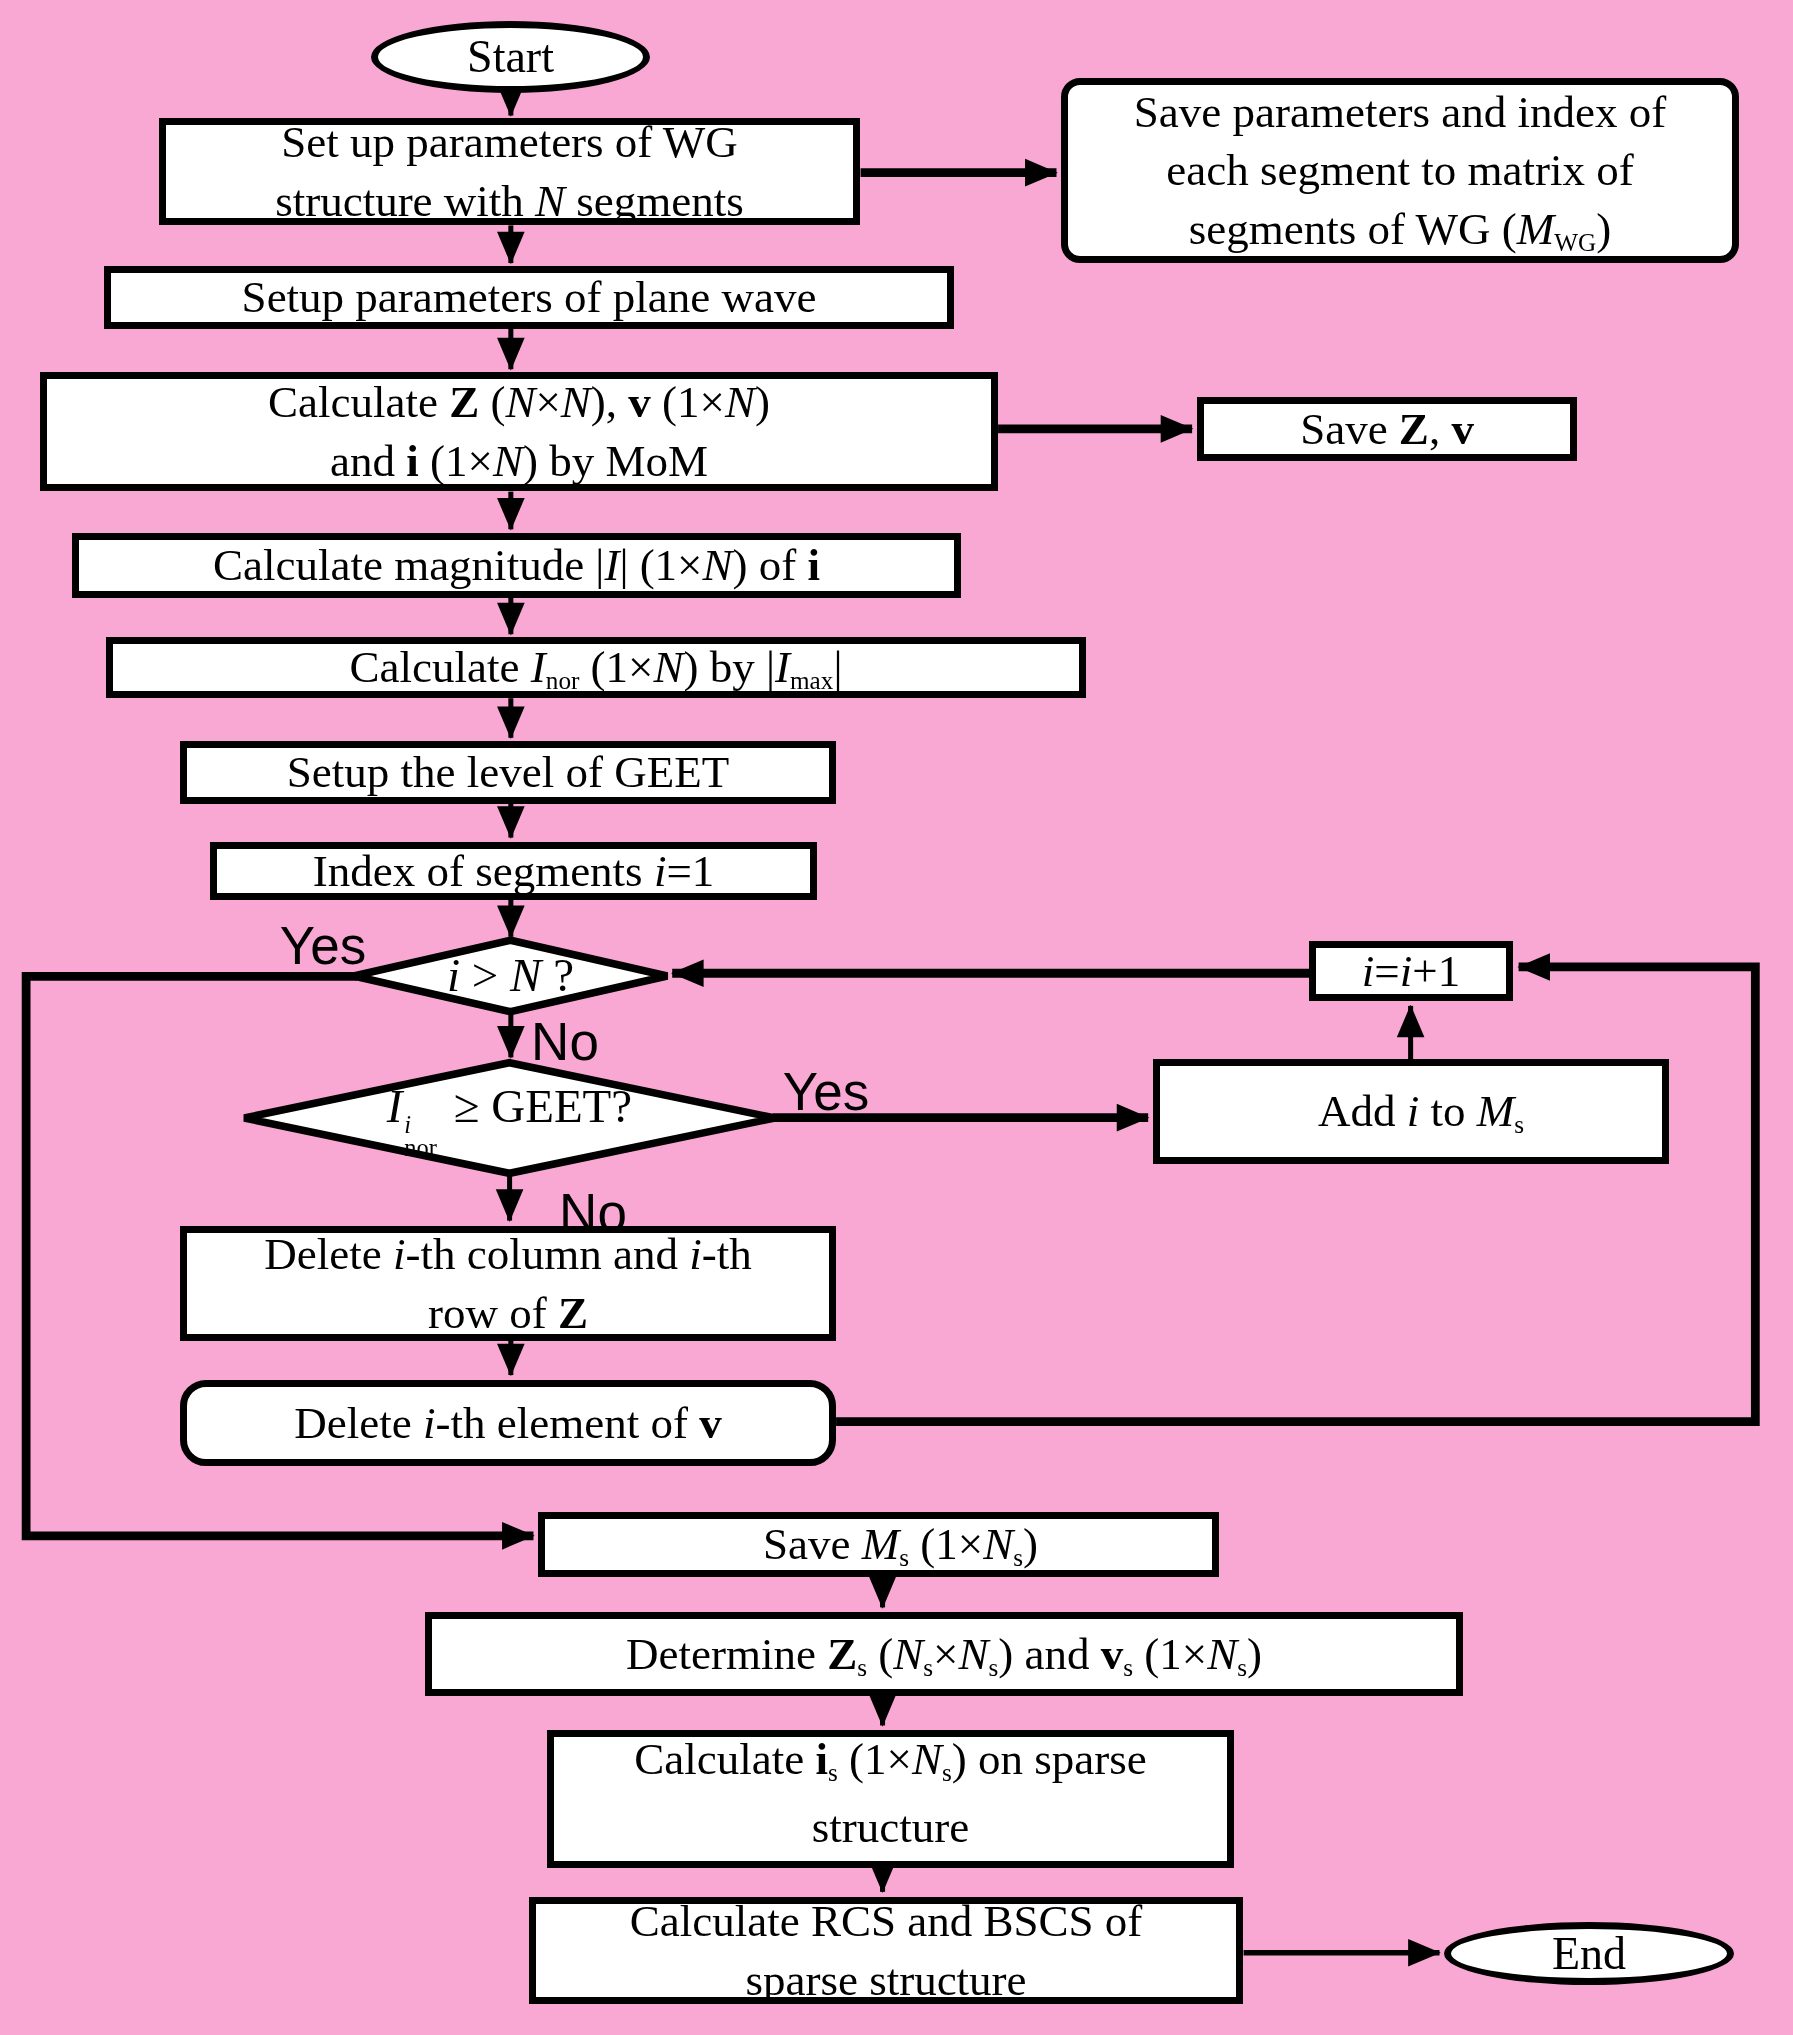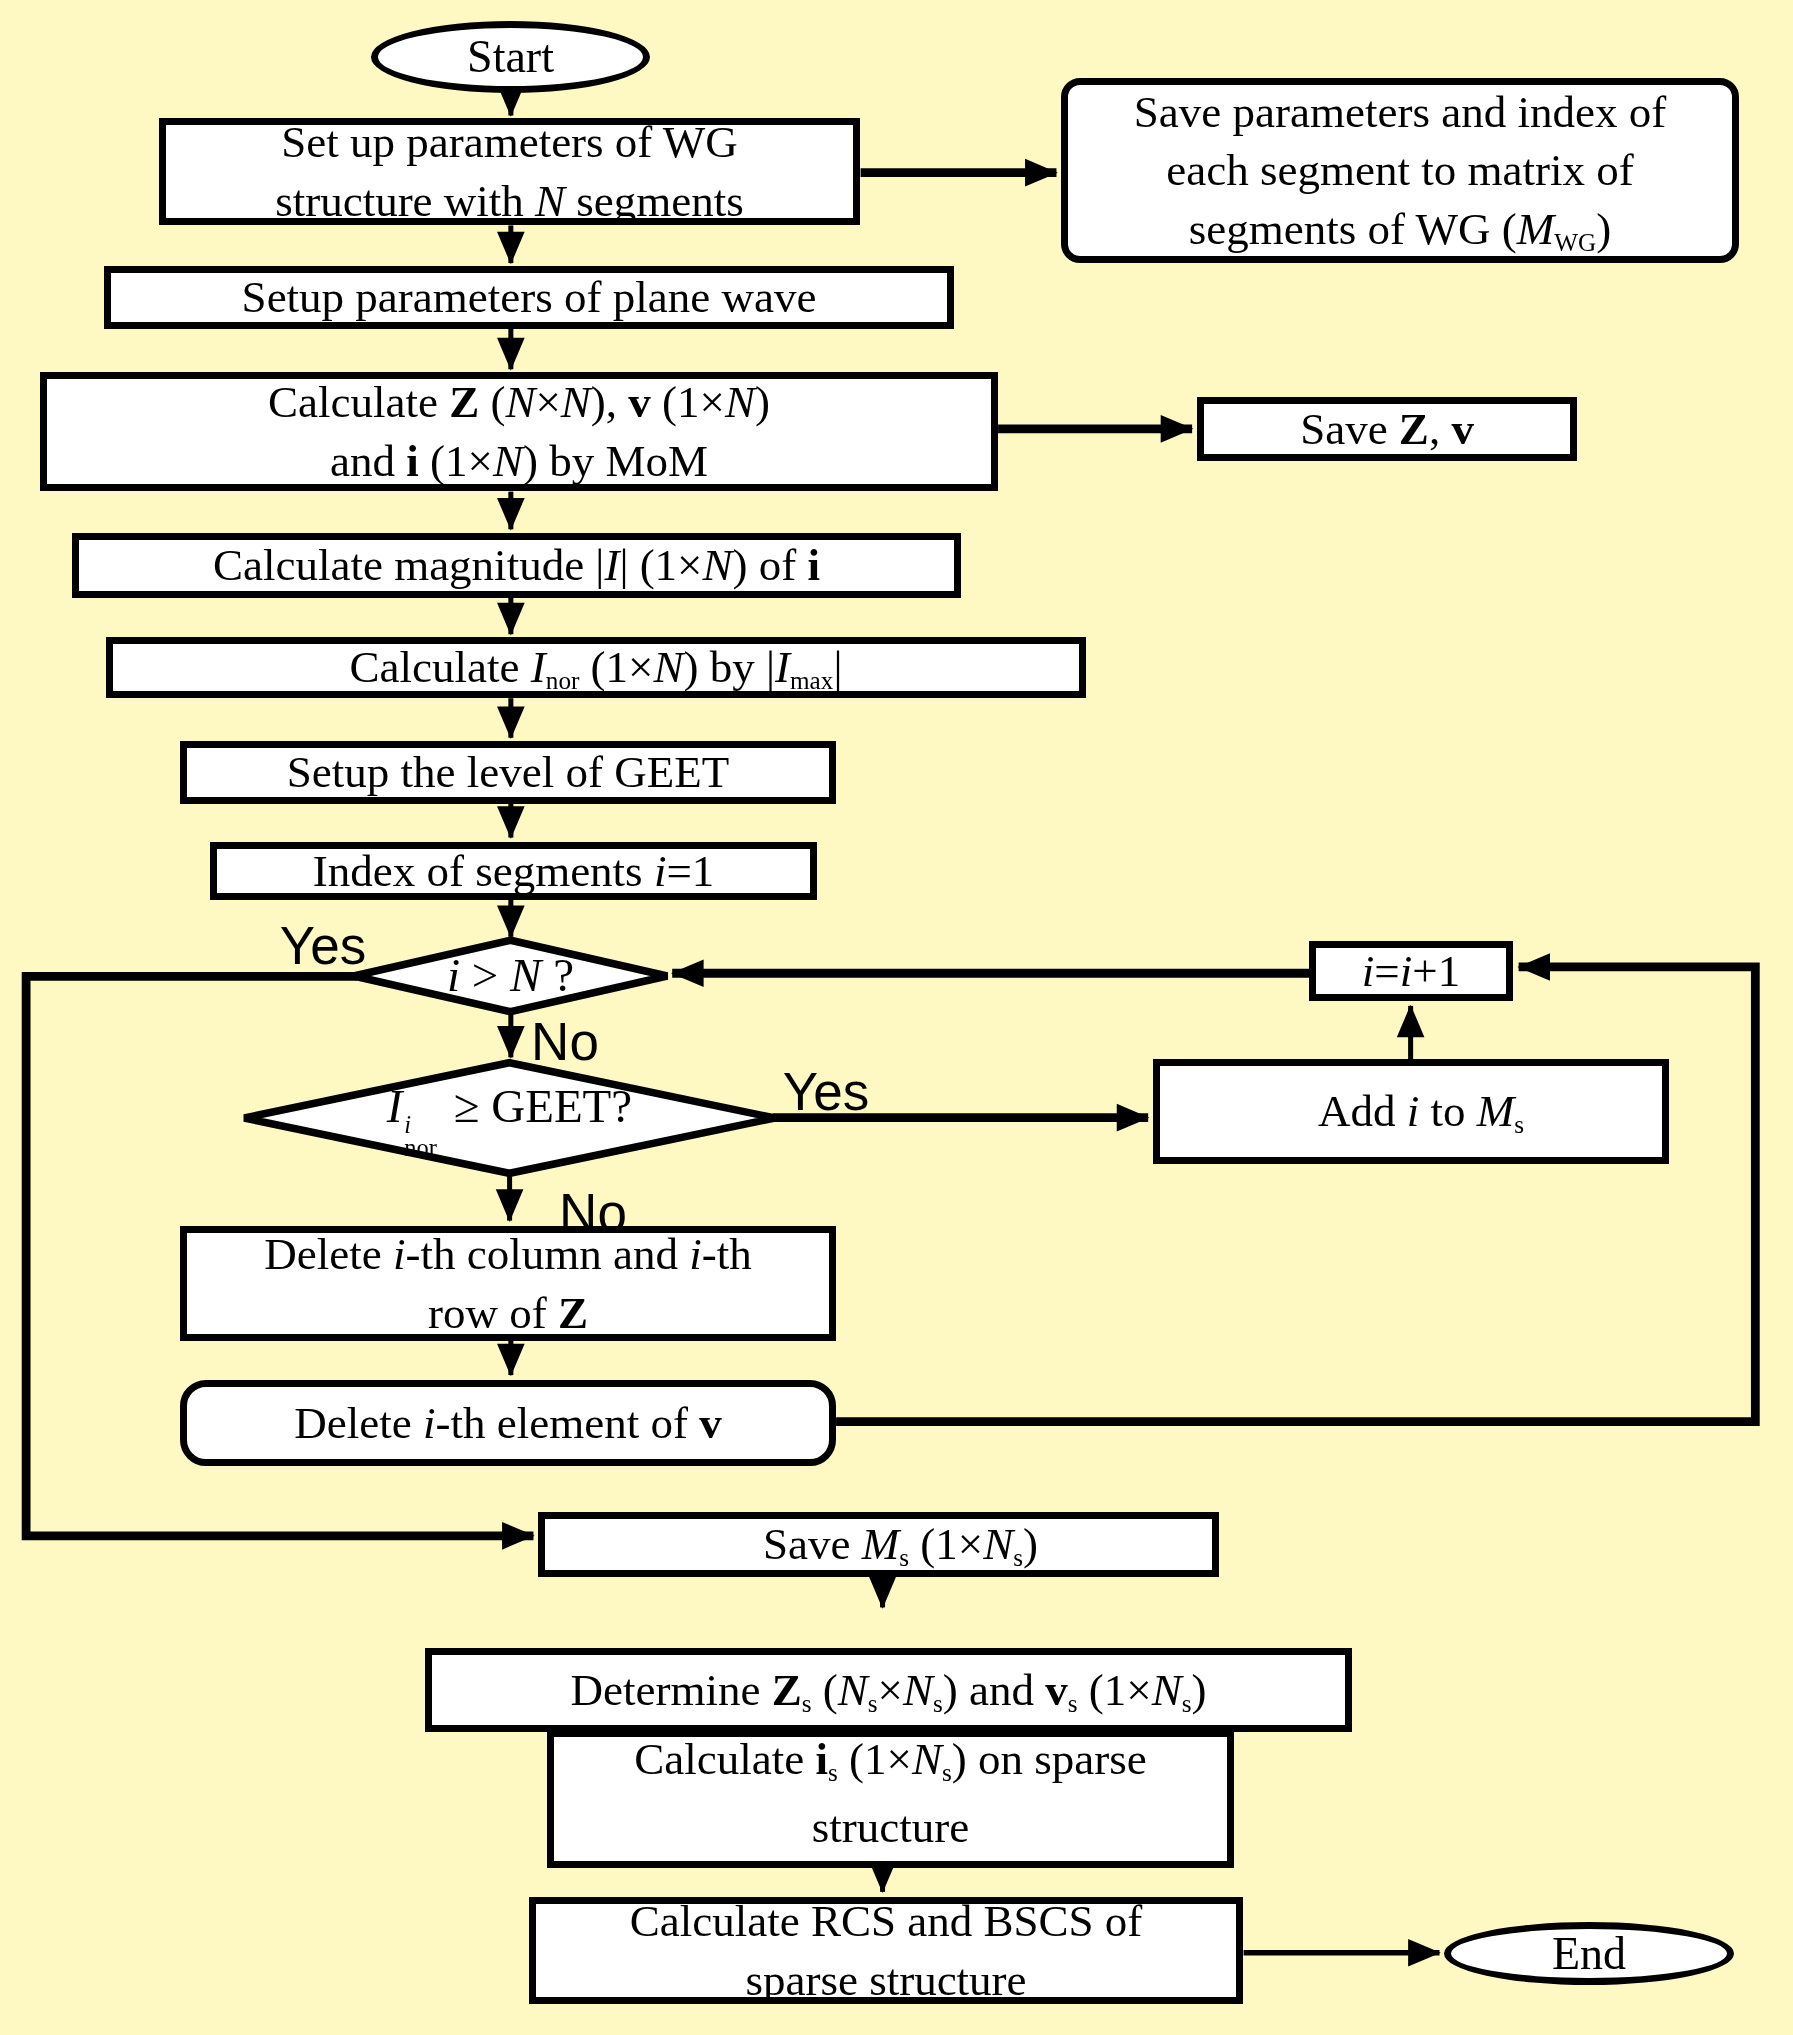--- a/index.html
+++ b/index.html
@@ -1,20 +1,20 @@
 <!DOCTYPE html>
 <html style="font-size:10px"><head>
 <meta charset="utf-8">
 <style>
   html,body{margin:0;padding:0;background:#ffffff;}
   .canvas{
     position:relative;
     width:1794px;
     height:2035px;
-    background:#fef9c3;
+    background:#f9a8d4;
     font-family:"Liberation Serif", serif;
     color:#000;
     overflow:hidden;
   }
   svg.wires{position:absolute;left:0;top:0;z-index:1;}
   .node{
     position:absolute;
     z-index:2;
     display:flex;
     align-items:center;
@@ -173,21 +173,21 @@
   </div>
 
   <div class="node rect" style="left:180px;top:1380px;width:656px;height:86px;border-radius:26px;">
     <span>Delete <i>i</i>-th element of <b>v</b></span>
   </div>
 
   <div class="node rect" style="left:538px;top:1512px;width:681px;height:65px;padding-left:44px;">
     <span>Save <i>M</i><sub>s</sub> (1×<i>N</i><sub>s</sub>)</span>
   </div>
 
-  <div class="node rect" style="left:425px;top:1612px;width:927px;height:84px;margin-top:36px;">
+  <div class="node rect" style="left:425px;top:1612px;width:1038px;height:84px;">
     <span>Determine <b>Z</b><sub>s</sub> (<i>N</i><sub>s</sub>×<i>N</i><sub>s</sub>) and <b>v</b><sub>s</sub> (1×<i>N</i><sub>s</sub>)</span>
   </div>
 
   <div class="node rect tall" style="left:547px;top:1730px;width:687px;height:138px;align-items:flex-end;">
     <span>Calculate <b>i</b><sub>s</sub> (1×<i>N</i><sub>s</sub>) on sparse<br>structure</span>
   </div>
 
   <div class="node rect" style="left:529px;top:1897px;width:714px;height:107px;">
     <span>Calculate RCS and BSCS of<br>sparse structure</span>
   </div>

